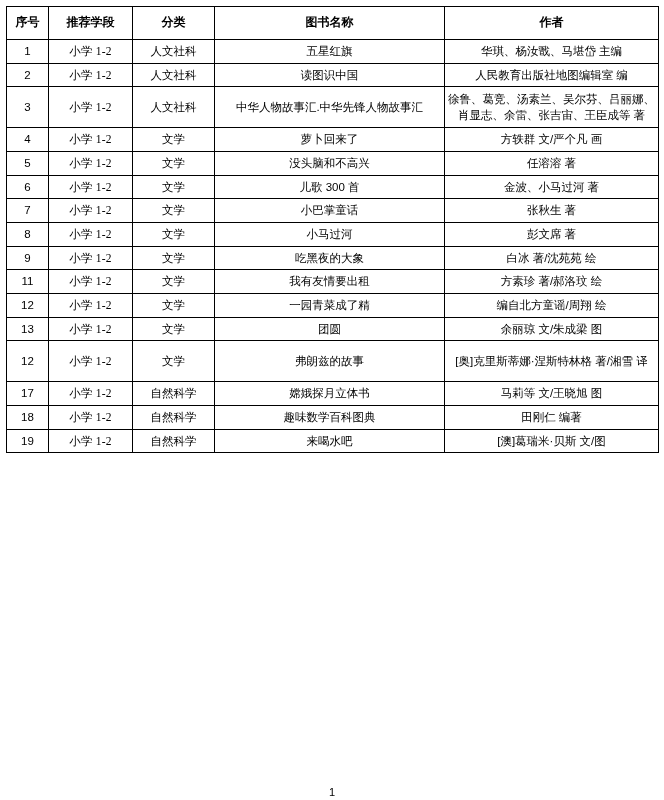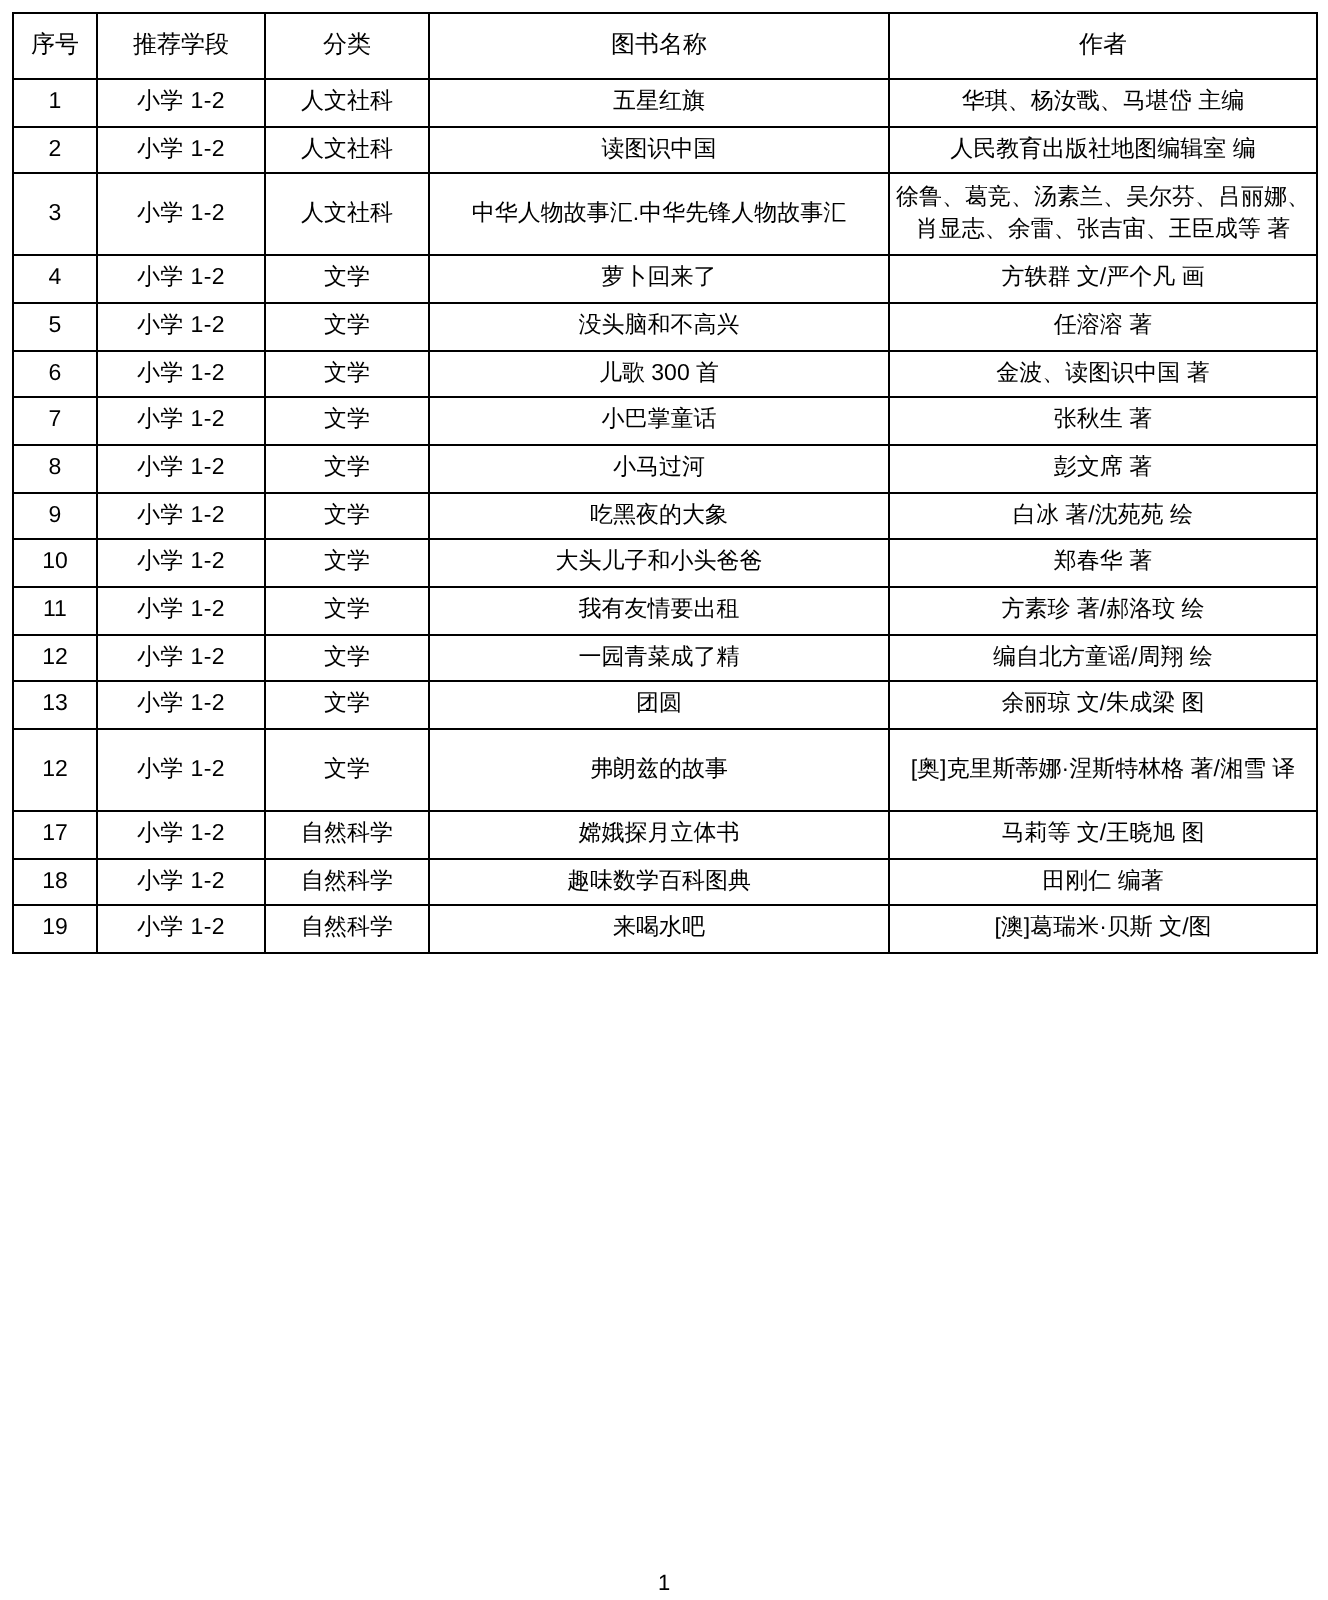--- a/index.html
+++ b/index.html
@@ -31,33 +31,33 @@
   table.booklist td {
     border: 1px solid #000000;
     text-align: center;
     vertical-align: middle;
     font-size: 11.5px;
     line-height: 1.45;
     padding: 3px 2px;
     word-break: break-all;
   }
   table.booklist th {
-    font-weight: normal;
+    font-weight: bold;
     font-size: 12px;
     height: 26px;
     text-align: center;
   }
   col.c-idx    { width: 42px; }
   col.c-stage  { width: 84px; }
   col.c-cat    { width: 82px; }
   col.c-title  { width: 230px; }
   col.c-author { width: 214px; }
 
   td.idx    { font-size: 11.5px; }
-  td.stage  { font-size: 11.5px; letter-spacing: 0.2px; }
+  td.stage  { font-size: 11.5px; letter-spacing: 0.2px; font-family: Liberation Serif, serif; }
   td.cat    { font-size: 11.5px; }
   td.title  { font-size: 12px; }
   td.author { font-size: 11.5px; }
 
   .row-tall td { height: 34px; }
   .page-number {
     position: absolute;
     left: 0;
     right: 0;
     bottom: 2px;
@@ -121,21 +121,21 @@
         <td class="stage">小学 1-2</td>
         <td class="cat">文学</td>
         <td class="title">没头脑和不高兴</td>
         <td class="author">任溶溶  著</td>
       </tr>
       <tr>
         <td class="idx">6</td>
         <td class="stage">小学 1-2</td>
         <td class="cat">文学</td>
         <td class="title">儿歌 300 首</td>
-        <td class="author">金波、读图识中国  著</td>
+        <td class="author">金波、小马过河  著</td>
       </tr>
       <tr>
         <td class="idx">7</td>
         <td class="stage">小学 1-2</td>
         <td class="cat">文学</td>
         <td class="title">小巴掌童话</td>
         <td class="author">张秋生  著</td>
       </tr>
       <tr>
         <td class="idx">8</td>
@@ -143,27 +143,20 @@
         <td class="cat">文学</td>
         <td class="title">小马过河</td>
         <td class="author">彭文席  著</td>
       </tr>
       <tr>
         <td class="idx">9</td>
         <td class="stage">小学 1-2</td>
         <td class="cat">文学</td>
         <td class="title">吃黑夜的大象</td>
         <td class="author">白冰  著/沈苑苑  绘</td>
-      </tr>
-      <tr>
-        <td class="idx">10</td>
-        <td class="stage">小学 1-2</td>
-        <td class="cat">文学</td>
-        <td class="title">大头儿子和小头爸爸</td>
-        <td class="author">郑春华  著</td>
       </tr>
       <tr>
         <td class="idx">11</td>
         <td class="stage">小学 1-2</td>
         <td class="cat">文学</td>
         <td class="title">我有友情要出租</td>
         <td class="author">方素珍  著/郝洛玟  绘</td>
       </tr>
       <tr>
         <td class="idx">12</td>

